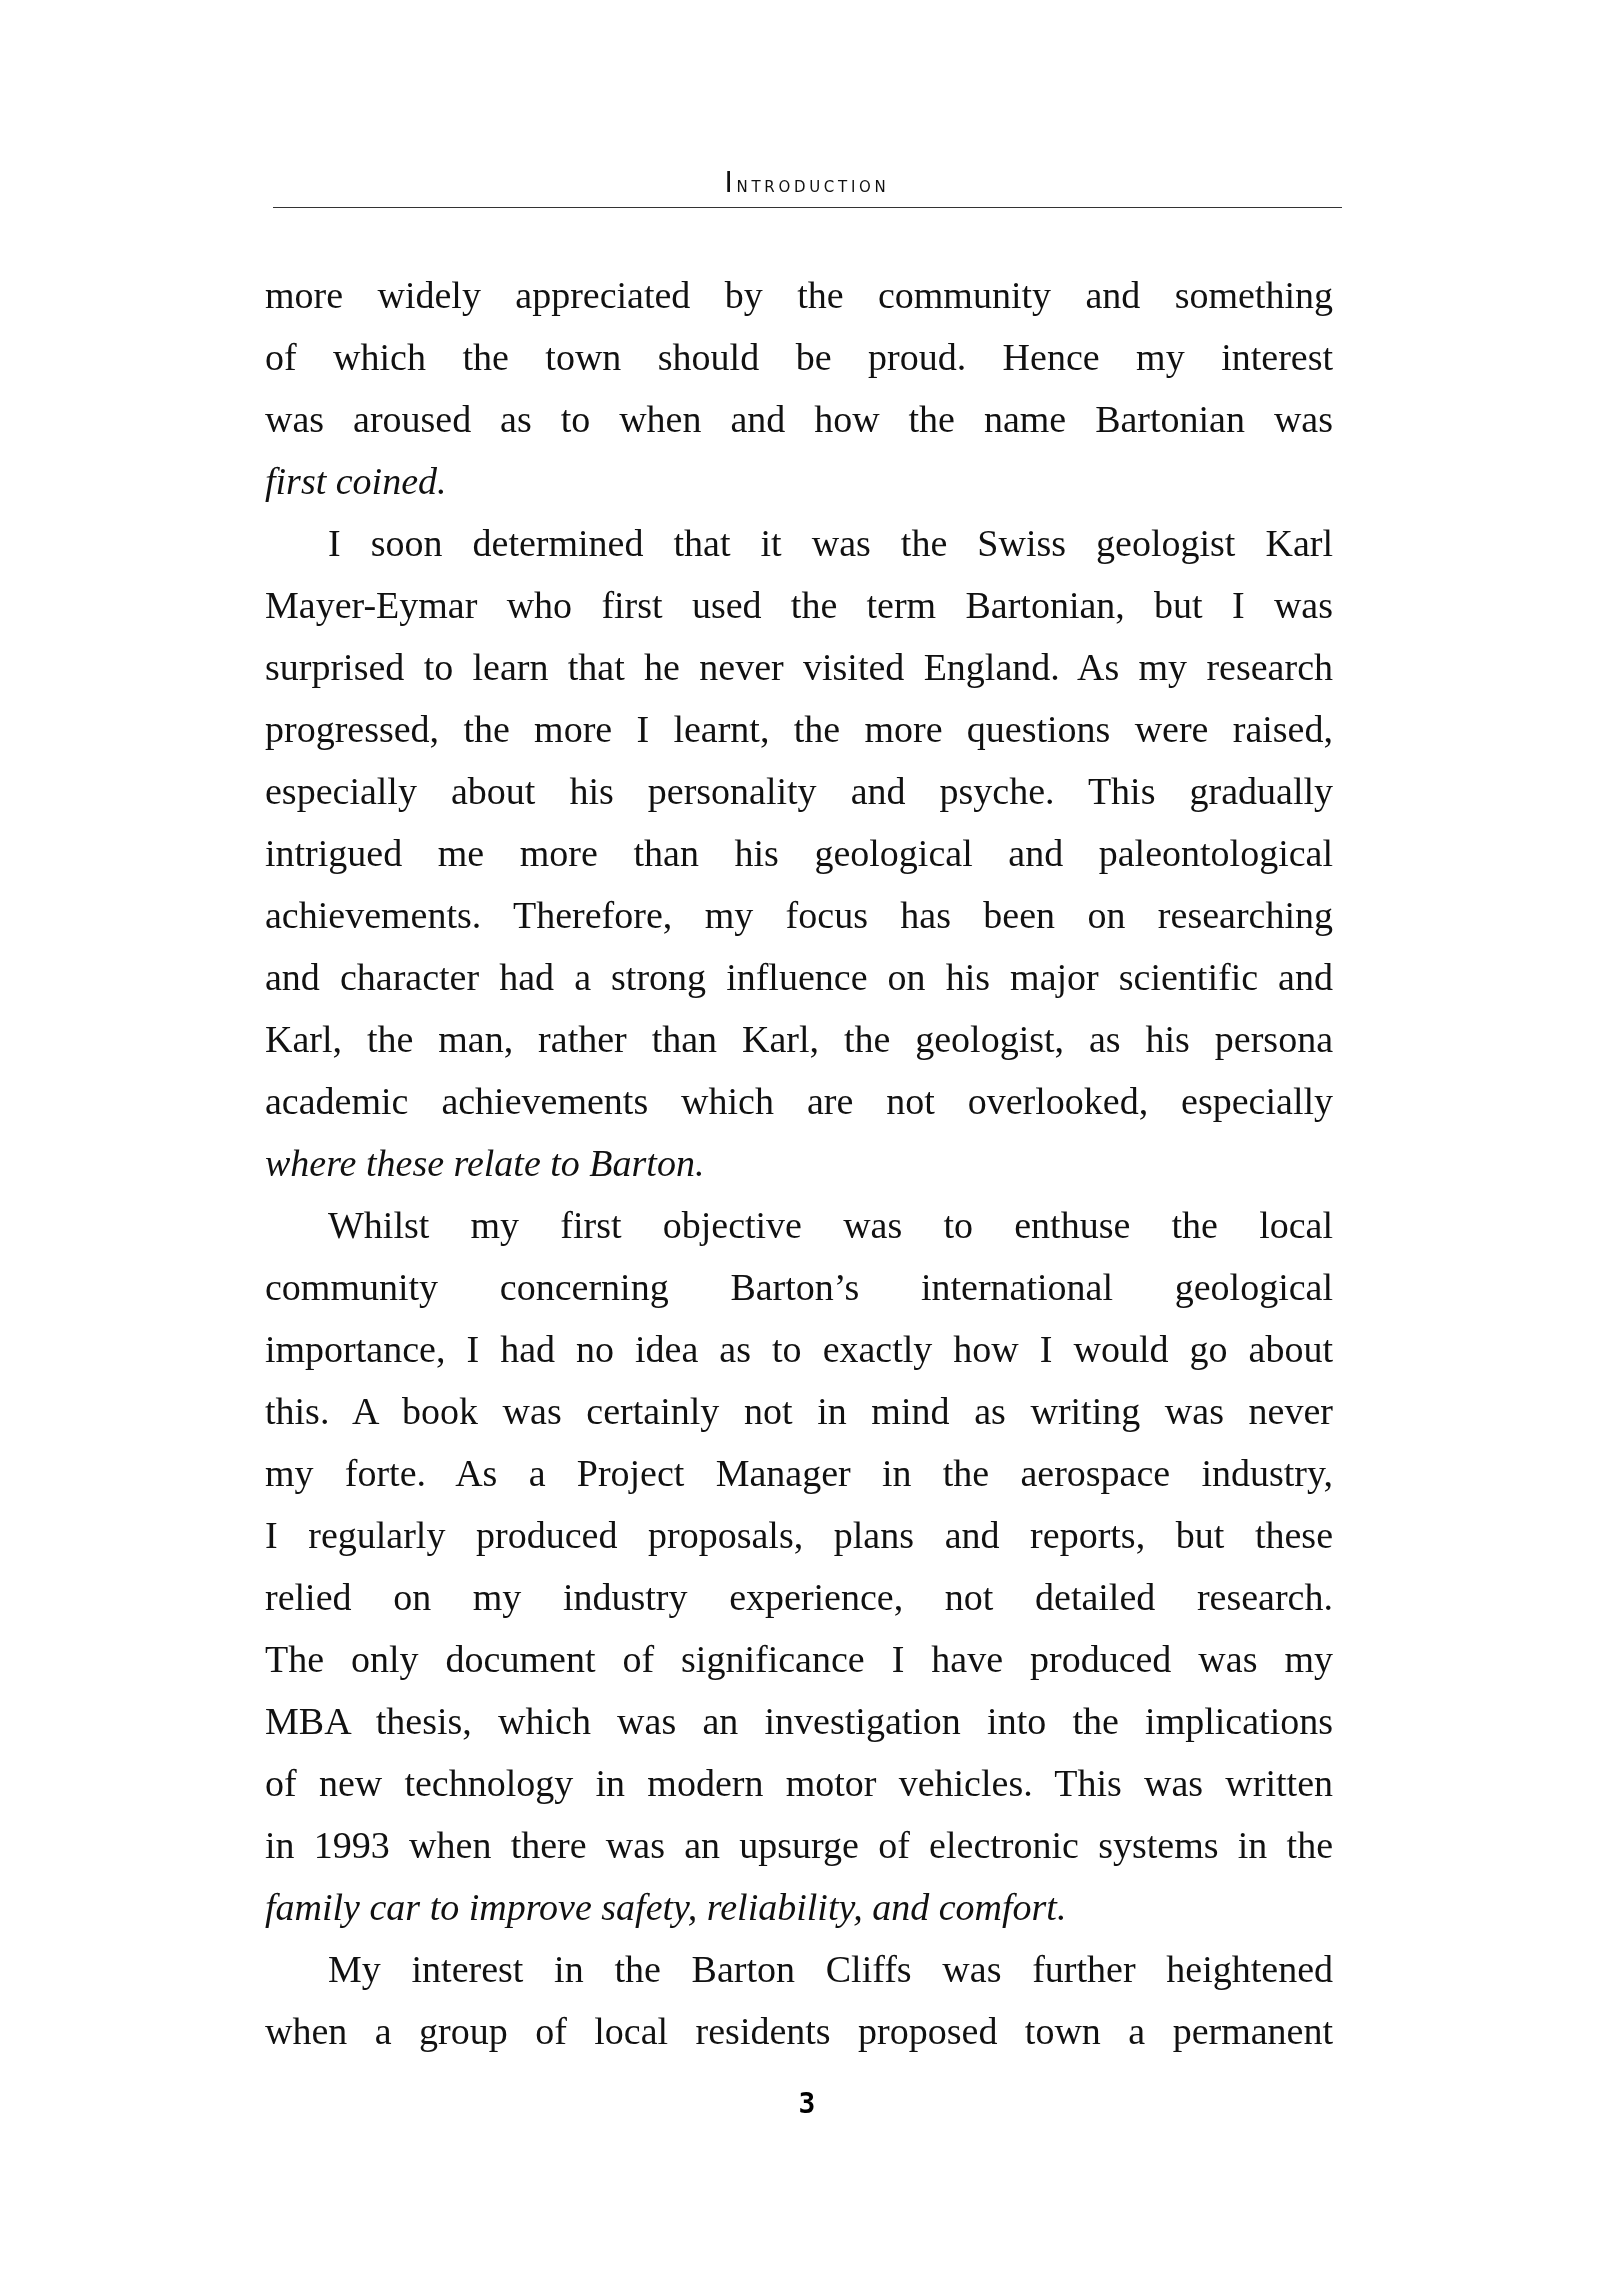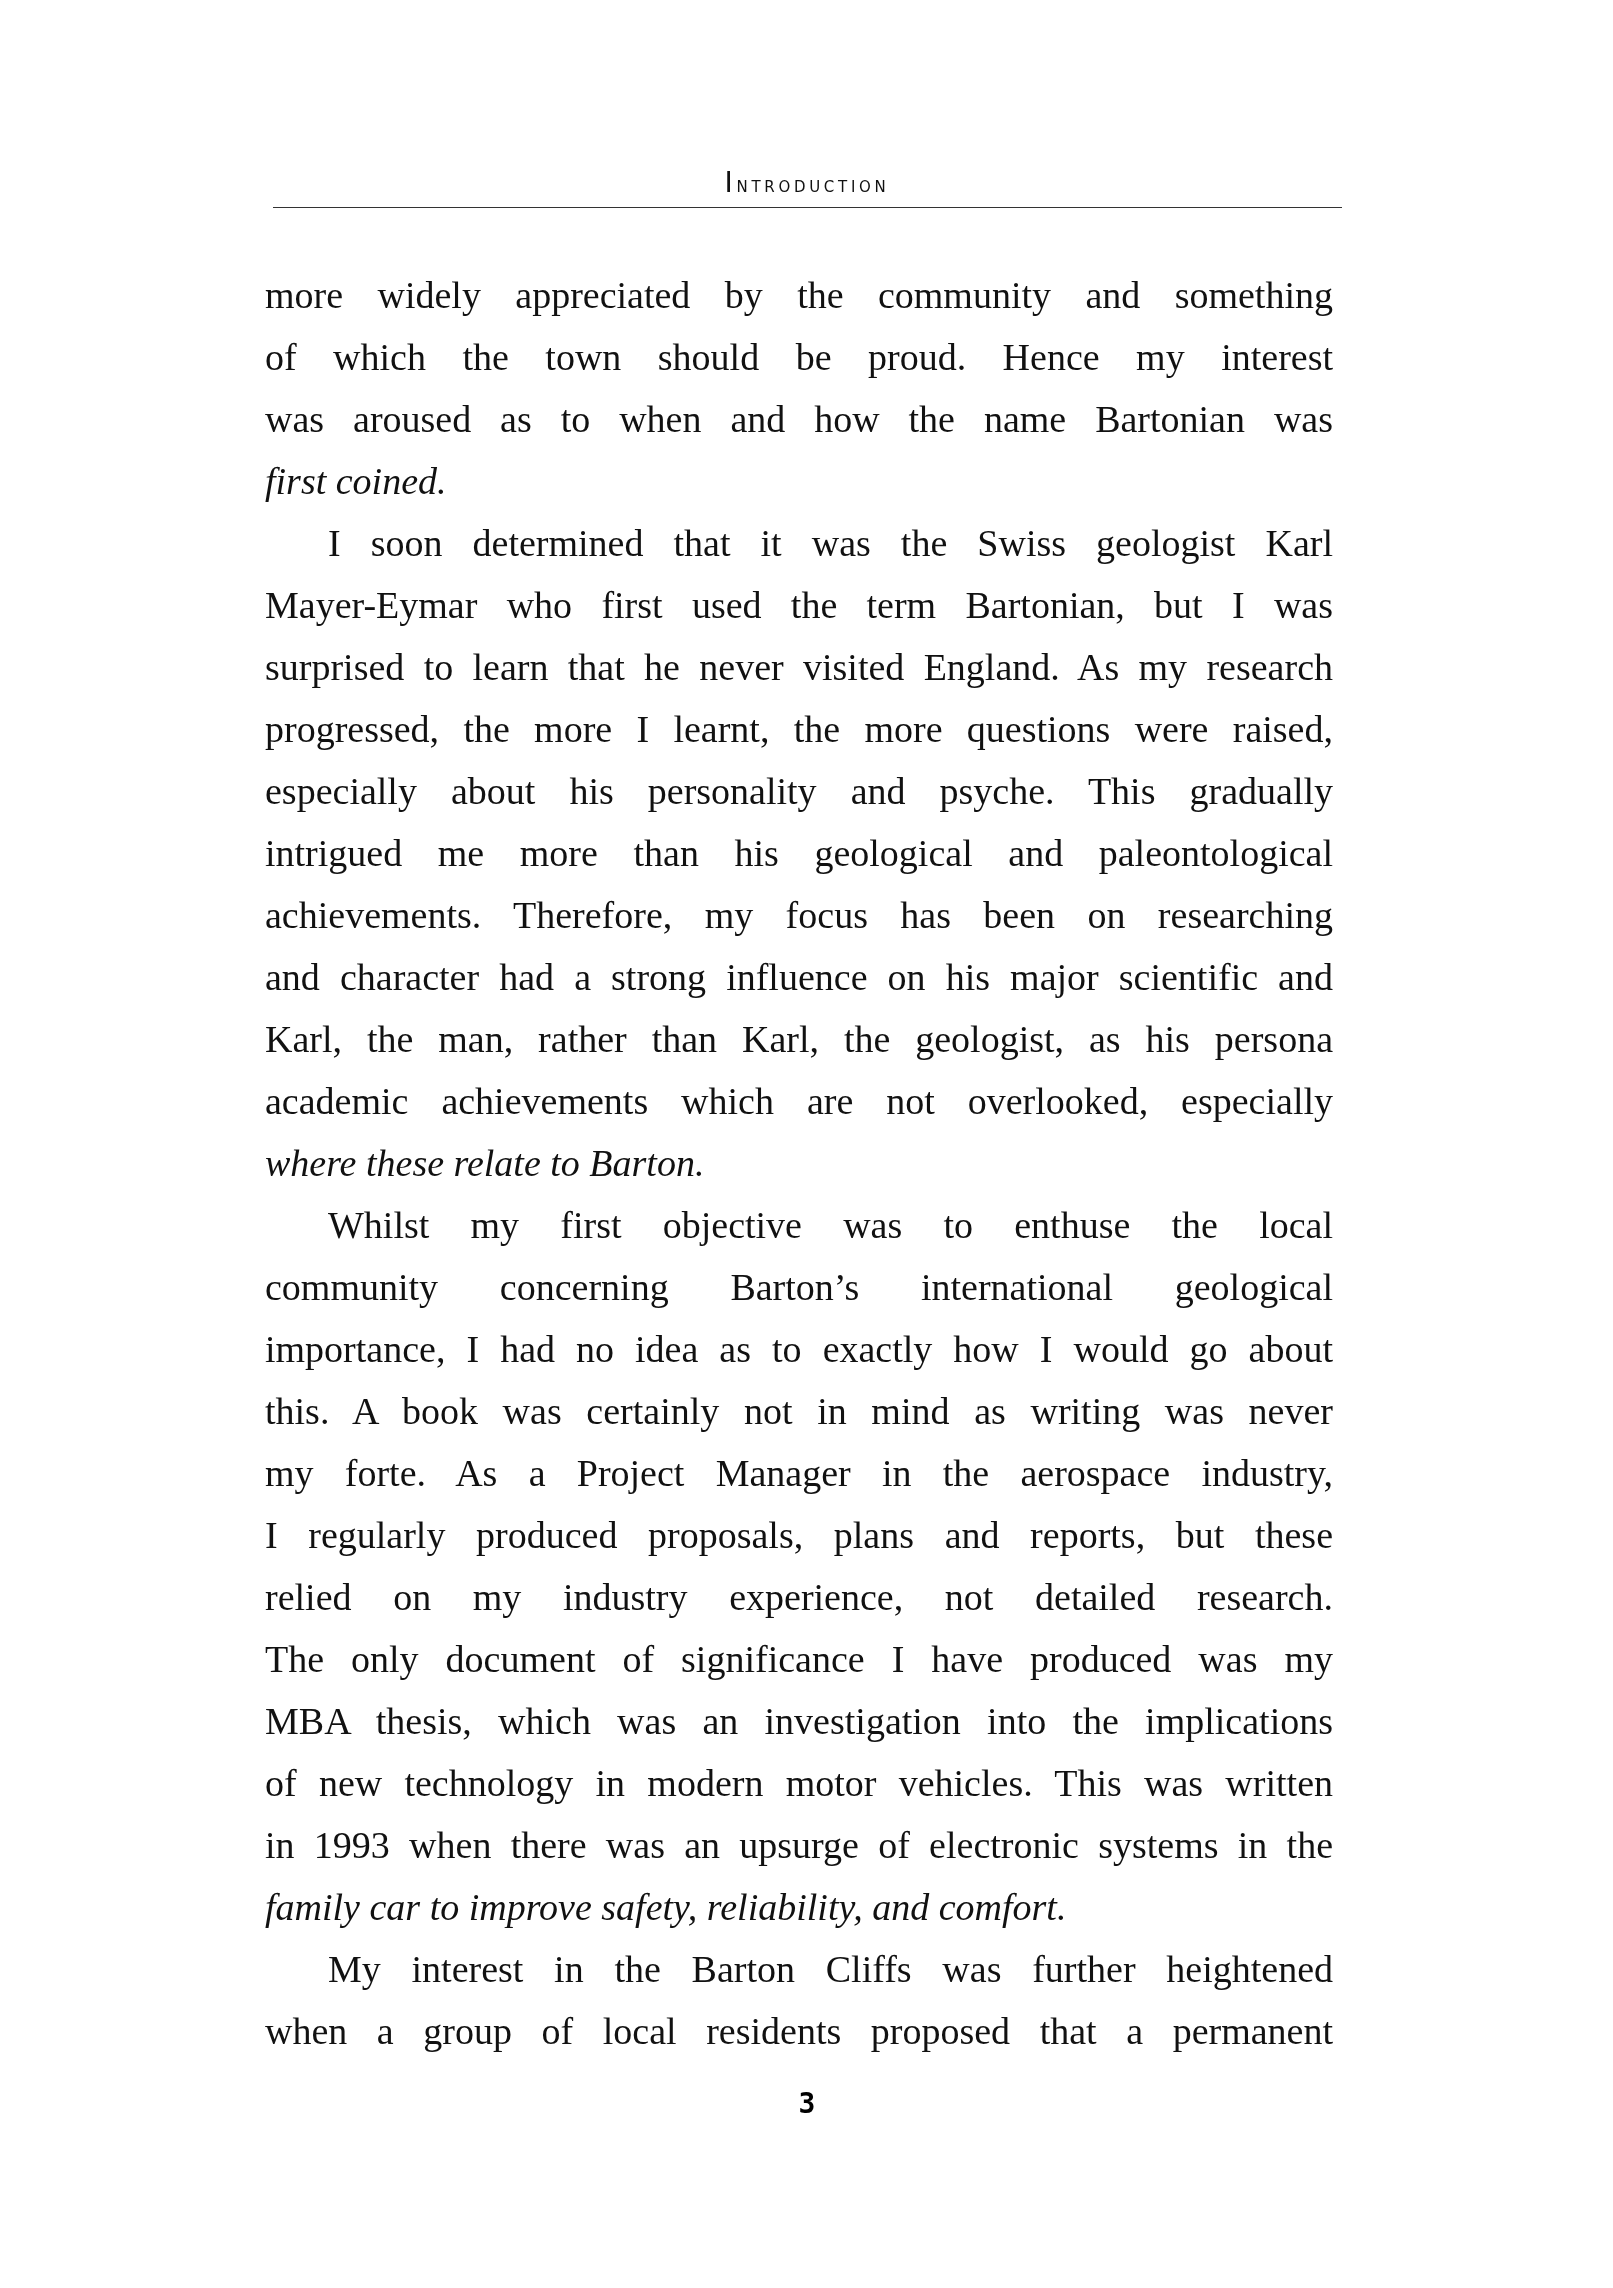--- a/index.html
+++ b/index.html
@@ -124,20 +124,20 @@
         <span class="line">I regularly produced proposals, plans and reports, but these</span>
         <span class="line">relied on my industry experience, not detailed research.</span>
         <span class="line">The only document of significance I have produced was my</span>
         <span class="line">MBA thesis, which was an investigation into the implications</span>
         <span class="line">of new technology in modern motor vehicles. This was written</span>
         <span class="line">in 1993 when there was an upsurge of electronic systems in the</span>
         <span class="line last">family car to improve safety, reliability, and comfort.</span>
       </div>
     <div>
         <span class="line indent">My interest in the Barton Cliffs was further heightened</span>
-        <span class="line">when a group of local residents proposed that a permanent</span>
+        <span class="line">when a group of local residents proposed town a permanent</span>
       </div>
   </div>
 
   <div class="page-number">3</div>
 
 </div>
 
 
 </body></html>

